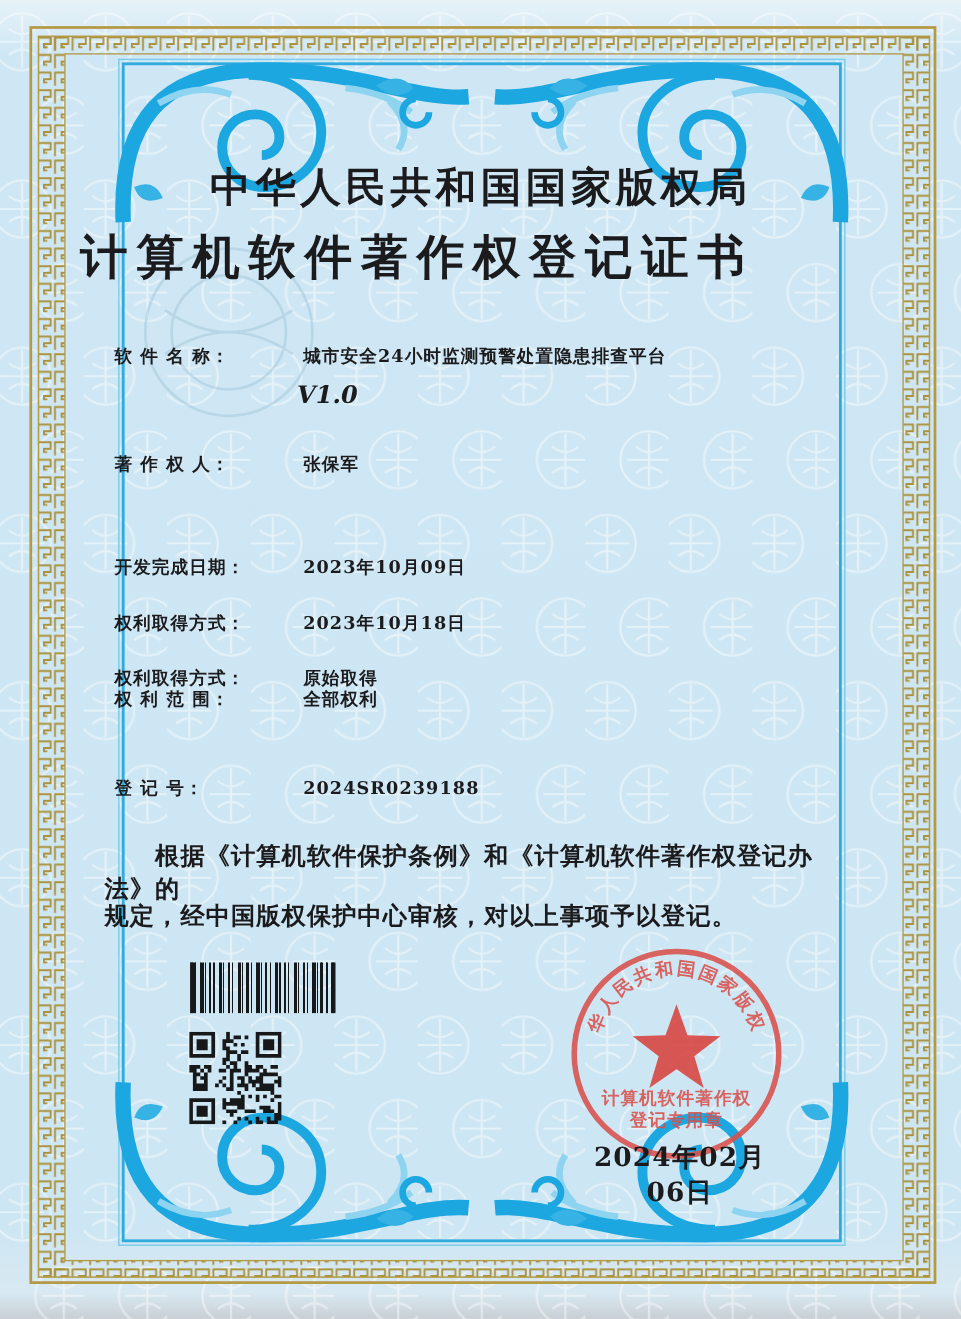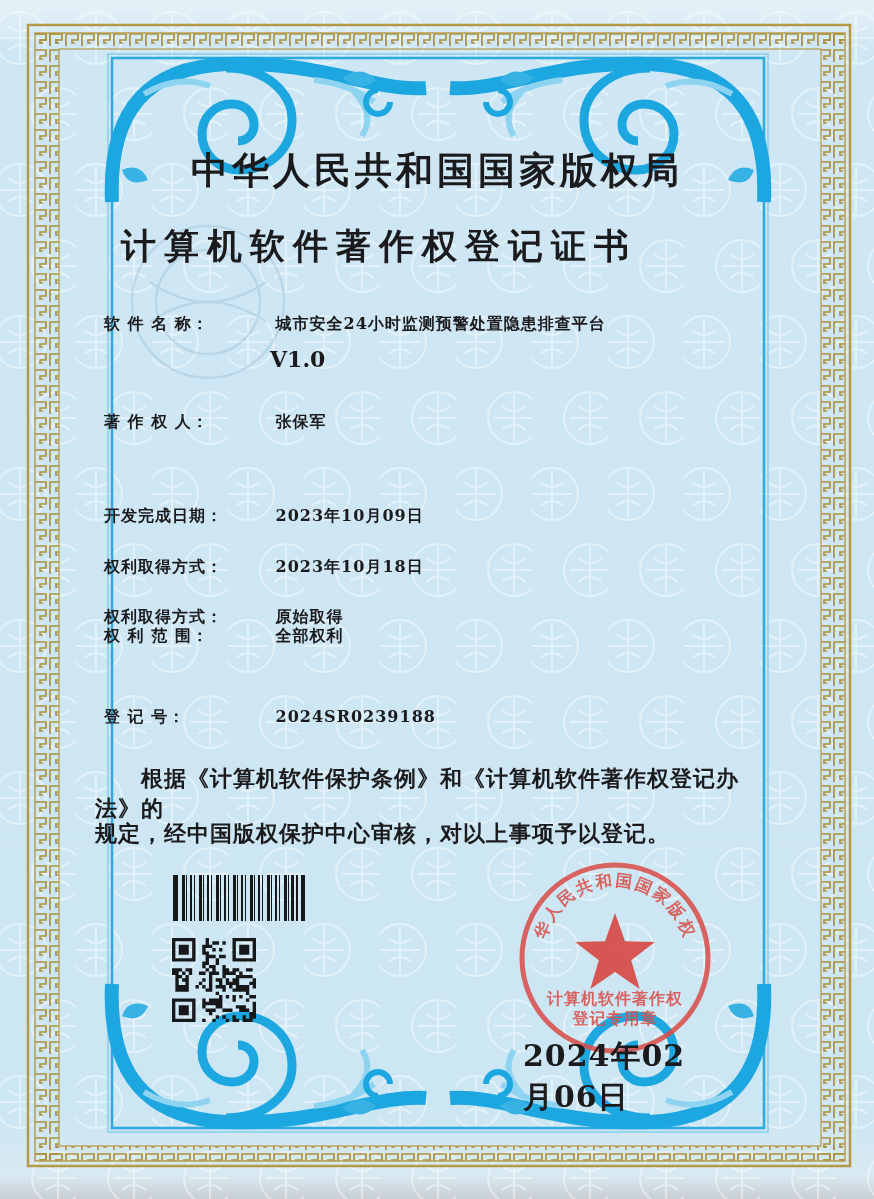--- a/index.html
+++ b/index.html
@@ -2,35 +2,35 @@
 <html><head>
 <meta charset="utf-8">
 <style>
   html,body{margin:0;padding:0;background:#e8eef1;}
   #page{position:relative;width:874px;height:1199px;overflow:hidden;
         background:linear-gradient(180deg,#e7f2f8 0,#cfe7f4 4%,#cde6f3 93%,#d8e9f2 98%,#c9cfd4 100%);
         font-family:"DejaVu Serif","Liberation Serif",serif;color:#1b1b1d;}
   #frame{position:absolute;left:0;top:0;}
   .abs{position:absolute;}
   .title1{width:874px;top:146px;text-align:center;font-size:37px;font-weight:bold;letter-spacing:4px;}
-  .title2{width:758px;top:223px;text-align:center;font-size:35px;font-weight:bold;letter-spacing:8px;}
+  .title2{width:758px;top:205px;text-align:center;font-size:43px;font-weight:bold;letter-spacing:8px;}
   .certno{top:266px;right:104px;font-size:20px;font-weight:bold;}
   .certno .gap{display:inline-block;width:22px;}
   .fieldrow{left:104px;font-size:16px;font-weight:bold;white-space:nowrap;}
   .flabel{display:inline-block;width:166px;letter-spacing:1px;}
   .fvalue{letter-spacing:1px;}
-  .val2{left:270px;font-size:22px;font-weight:bold;}
+  .val2{left:270px;font-size:22px;font-weight:bold;font-style:italic;}
   .stmt{left:95px;width:688px;font-size:22px;font-weight:bold;letter-spacing:1px;line-height:30px;}
   #barcode{left:173px;top:875px;width:132px;height:46px;
      background:
        linear-gradient(90deg,#17181a 0 5px,rgba(0,0,0,0) 5px calc(100% - 14px),#17181a calc(100% - 14px) calc(100% - 12px),rgba(0,0,0,0) calc(100% - 12px) calc(100% - 9px),#17181a calc(100% - 9px) calc(100% - 7px),rgba(0,0,0,0) calc(100% - 7px) calc(100% - 3px),#17181a calc(100% - 3px) 100%),
        repeating-linear-gradient(90deg,#17181a 0 2px,rgba(0,0,0,0) 2px 4px,#17181a 4px 5px,rgba(0,0,0,0) 5px 9px,#17181a 9px 12px,rgba(0,0,0,0) 12px 13px,#17181a 13px 14px,rgba(0,0,0,0) 14px 17px);}
   #qrbox{left:172px;top:938px;width:84px;height:84px;}
   #seal{left:515px;top:858px;}
-  .issuedate{left:523px;top:1036px;width:190px;text-align:left;font-size:30px;font-weight:bold;letter-spacing:1px;}
+  .issuedate{left:523px;top:1036px;width:190px;text-align:center;font-size:24px;font-weight:bold;letter-spacing:1px;}
 </style>
 </head>
 <body>
 
 <div id="page">
 
   <svg id="frame" width="874" height="1199" viewBox="0 0 874 1199">
     <defs>
       <pattern id="gk" width="16" height="16" patternUnits="userSpaceOnUse">
         <path d="M2 14 V2 H14 V8 H8 V11 H11" fill="none" stroke="#ab913c" stroke-width="1.7"></path>

